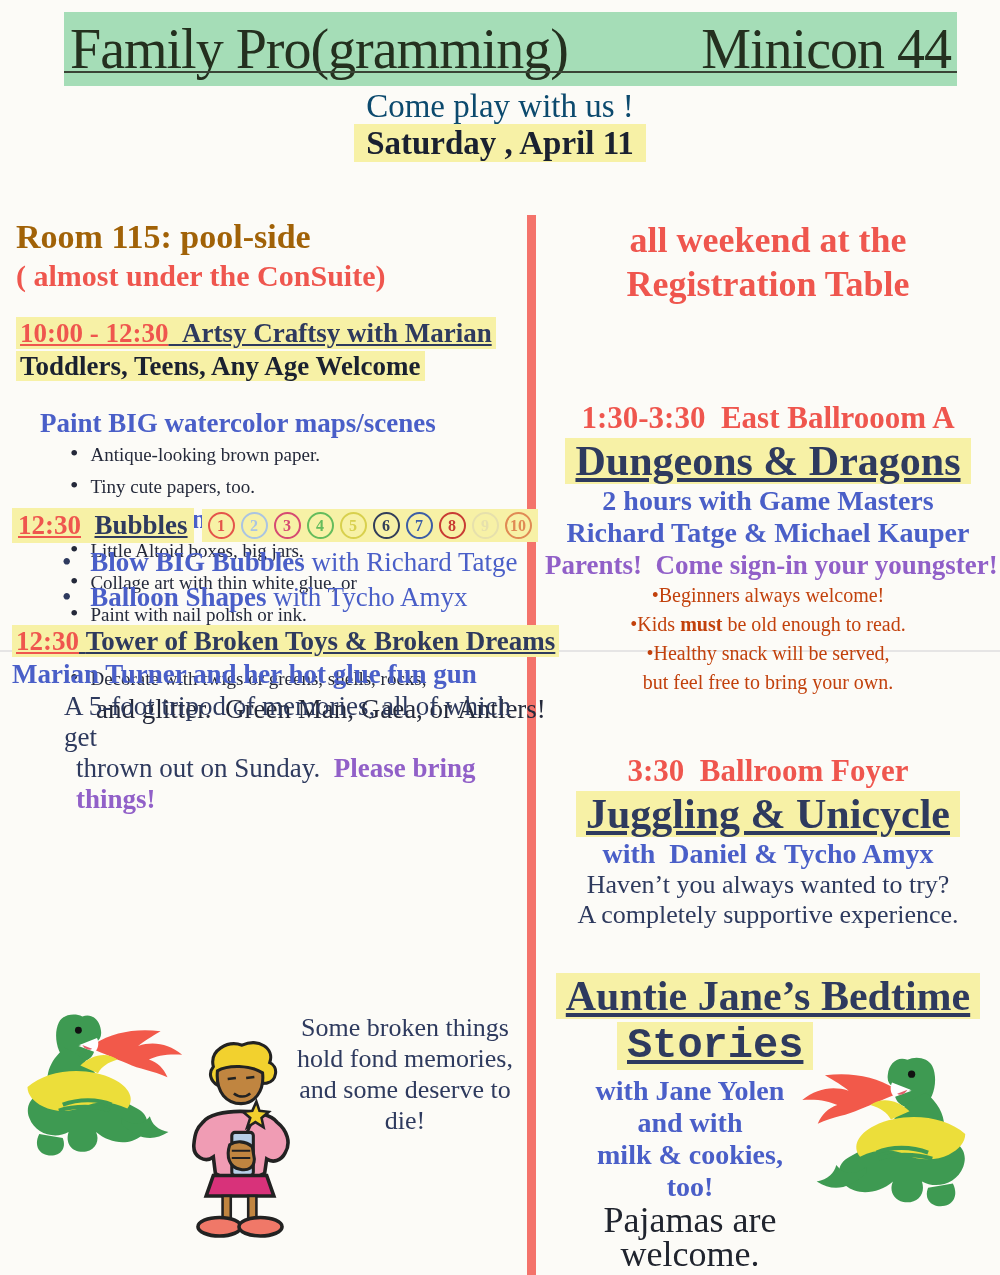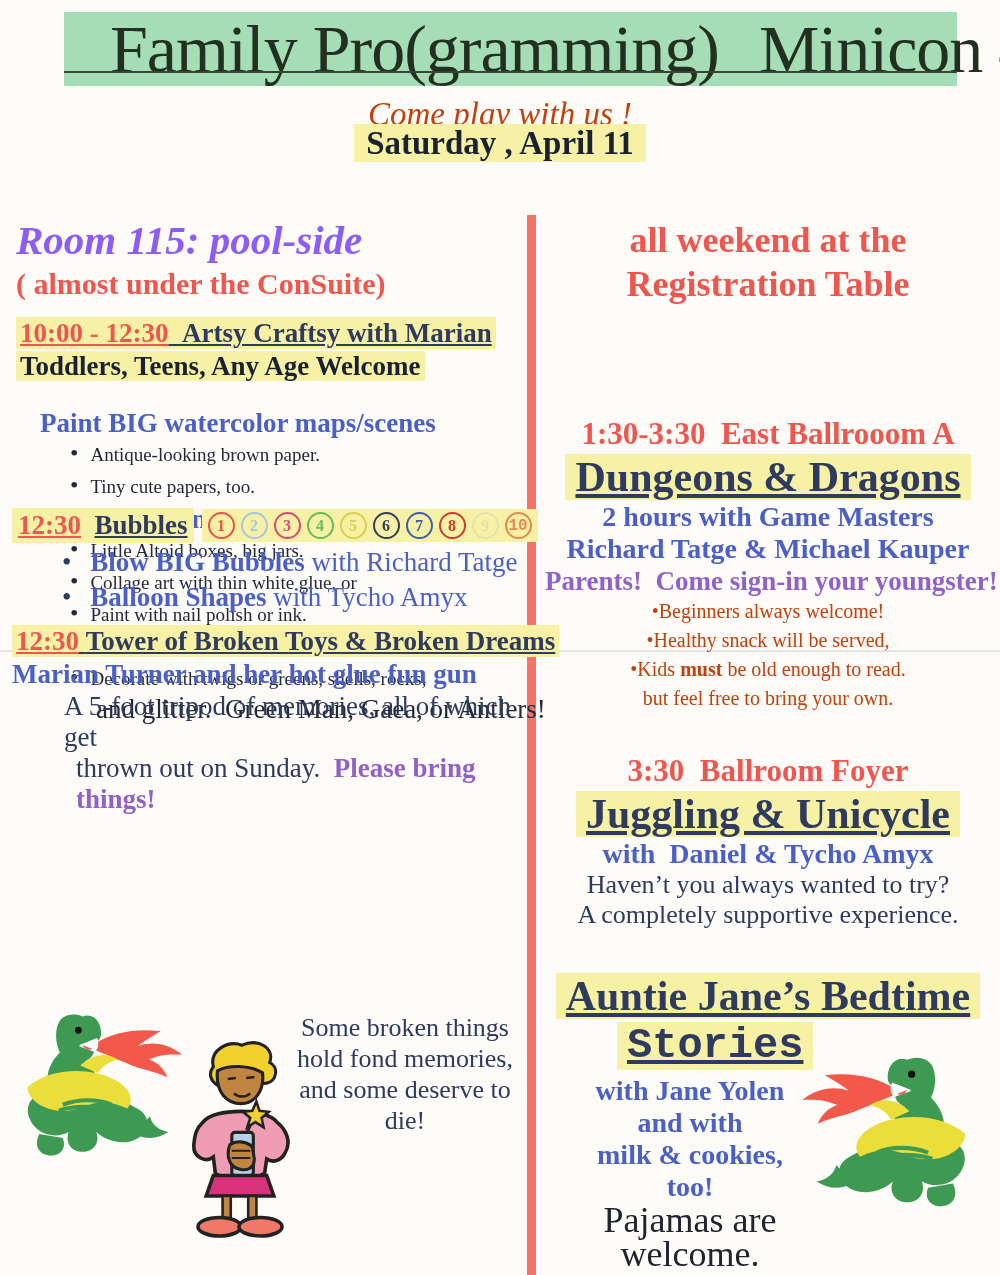--- a/index.html
+++ b/index.html
@@ -8,37 +8,37 @@
     background:#fcfbf7;overflow:hidden;
     font-family:"Liberation Serif","DejaVu Serif",serif;
     color:#1e2430;
   }
   
   .banner{
     position:absolute;left:64px;top:12px;width:893px;height:74px;
     background:#a5ddb7;display:flex;align-items:center;justify-content:space-between;
     padding:0 6px;box-sizing:border-box;
   }
-  .banner .ttl{font-size:68px;font-weight:500;color:#24301f;letter-spacing:-1px;white-space:nowrap;line-height:1;margin-left:40px;}
+  .banner .ttl{font-size:56px;font-weight:500;color:#24301f;letter-spacing:-1px;white-space:nowrap;line-height:1;}
   .banner-underline{position:absolute;left:0;bottom:13px;width:100%;height:2px;background:#3a4436;}
   .tagline{position:absolute;left:0;top:88px;width:100%;text-align:center;
-    font-style:italic;font-size:33px;color:#c2410c;margin-top:8px;}
+    font-size:33px;color:#0c4a6e;}
   .dateline{position:absolute;left:0;top:125px;width:100%;text-align:center;}
   .dateline .hl{font-size:33px;font-weight:bold;color:#1a2130;padding:1px 12px;}
   
   .hl{background:#f7f1a6;}
   .salmon{color:#ef564e;}
   .navy{color:#2e3a5e;}
   .purple{color:#9160c8;}
   .u{text-decoration:underline;}
   .divider{position:absolute;left:527px;top:215px;width:9px;height:1060px;background:#f4736b;}
   .fold-line{position:absolute;left:0;top:650px;width:100%;height:2px;background:rgba(110,110,125,0.15);}
   
   .room-head{position:absolute;left:16px;top:218px;width:510px;}
-  .room-title{font-size:41px;font-weight:bold;color:#8b5cf6;line-height:1.1;font-style:italic;}
+  .room-title{font-size:34px;font-weight:bold;color:#a16207;line-height:1.1;}
   .room-note{font-size:30px;font-weight:bold;color:#ef564e;margin-top:4px;}
   .artsy{position:absolute;left:16px;top:316px;width:512px;}
   .sec-head{font-size:27px;font-weight:bold;white-space:nowrap;line-height:34px;}
   .sec-head .hl{padding:1px 4px;}
   .aud{font-size:27px;font-weight:bold;color:#1a2130;line-height:32px;}
   .aud .hl{padding:0 4px;}
   .act{margin-top:26px;}
   .act2{margin-top:2px;}
   .act-title{font-size:27px;font-weight:bold;color:#4a5fc8;padding-left:24px;line-height:30px;white-space:nowrap;}
   .act-title .note{font-weight:bold;font-style:italic;}
@@ -58,21 +58,21 @@
   .tower-host{font-size:27px;font-weight:bold;color:#4a5fc8;line-height:33px;}
   .tower-line{font-size:27px;color:#2e3a5e;line-height:31px;padding-left:52px;}
   .quote{position:absolute;left:296px;top:1012px;width:218px;text-align:center;
     font-size:26px;color:#2e3a5e;line-height:31px;}
   
   .rc{position:absolute;left:545px;width:446px;text-align:center;}
   .lego{top:218px;}
   .rc-big{font-size:42px;font-weight:bold;color:#2e3a5e;line-height:1.15;white-space:nowrap;}
   .rc-big .hl{padding:0 10px;text-decoration:underline;}
   .rc-salmon-lg{font-size:36px;font-weight:bold;color:#ef564e;line-height:44px;}
-  .dnd{top:415px;}
+  .dnd{top:399px;}
   .rc-time{font-size:31px;font-weight:bold;color:#ef564e;line-height:38px;white-space:nowrap;}
   .rc-blue{font-size:28px;font-weight:bold;color:#4a5fc8;line-height:32px;}
   .rc-purple{font-size:27px;font-weight:bold;color:#9160c8;line-height:32px;white-space:nowrap;}
   .rc-bullet{font-size:20px;color:#c2410c;line-height:29px;}
   .juggling{top:752px;}
   .rc-body{font-size:26px;color:#2e3a5e;line-height:30px;}
   .bedtime{top:972px;}
   .stories-line{text-align:left;padding-left:72px;margin-top:2px;font-family:Liberation Mono, monospace;}
   .bed-sub{width:290px;margin-top:4px;}
   .bed-note{font-size:36px;color:#20242e;line-height:34px;}
@@ -145,21 +145,21 @@
       <span class="nums hl">
           <span class="circle-num" style="border-color: rgb(228, 84, 74); color: rgb(228, 84, 74);">1</span>
           <span class="circle-num" style="border-color: rgb(170, 196, 226); color: rgb(170, 196, 226);">2</span>
           <span class="circle-num" style="border-color: rgb(214, 74, 114); color: rgb(214, 74, 114);">3</span>
           <span class="circle-num" style="border-color: rgb(100, 188, 92); color: rgb(100, 188, 92);">4</span>
           <span class="circle-num" style="border-color: rgb(216, 208, 78); color: rgb(216, 208, 78);">5</span>
           <span class="circle-num" style="border-color: rgb(50, 62, 90); color: rgb(50, 62, 90);">6</span>
           <span class="circle-num" style="border-color: rgb(60, 94, 166); color: rgb(60, 94, 166);">7</span>
           <span class="circle-num" style="border-color: rgb(200, 60, 52); color: rgb(200, 60, 52);">8</span>
           <span class="circle-num" style="border-color: rgb(230, 224, 172); color: rgb(230, 224, 172);">9</span>
-          <span class="circle-num" style="border-color: rgb(224, 138, 84); color: rgb(224, 138, 84); font-family: Liberation Mono, monospace;">10</span>
+          <span class="circle-num" style="border-color: rgb(224, 138, 84); color: rgb(224, 138, 84);">10</span>
         </span>
     </div>
     <div class="bub-item">
       <b>Blow BIG Bubbles</b><span> with Richard Tatge</span>
     </div>
     <div class="bub-item">
       <b>Balloon Shapes</b><span> with Tycho Amyx</span>
     </div>
   </div>
 
@@ -186,24 +186,24 @@
     <div class="rc-salmon-lg">Registration Table</div>
   </div>
 
   <div class="rc dnd">
     <div class="rc-time">1:30-3:30&nbsp; East Ballrooom A</div>
     <div class="rc-big"><span class="hl">Dungeons &amp; Dragons</span></div>
     <div class="rc-blue">2 hours with Game Masters</div>
     <div class="rc-blue">Richard Tatge &amp; Michael Kauper</div>
     <div class="rc-purple">Parents!&nbsp; Come sign-in your youngster!</div>
     <div class="rc-bullet">•Beginners always welcome!</div>
-    <div class="rc-bullet">•Healthy snack will be served,</div>
     <div class="rc-bullet">
       <span>•Kids </span><b>must</b><span> be old enough to read.</span>
     </div>
+    <div class="rc-bullet">•Healthy snack will be served,</div>
     <div class="rc-bullet">but feel free to bring your own.</div>
   </div>
 
   <div class="rc juggling">
     <div class="rc-time">3:30&nbsp; Ballroom Foyer</div>
     <div class="rc-big"><span class="hl">Juggling &amp; Unicycle</span></div>
     <div class="rc-blue">with&nbsp; Daniel &amp; Tycho Amyx</div>
     <div class="rc-body">Haven’t you always wanted to try?</div>
     <div class="rc-body">A completely supportive experience.</div>
   </div>

